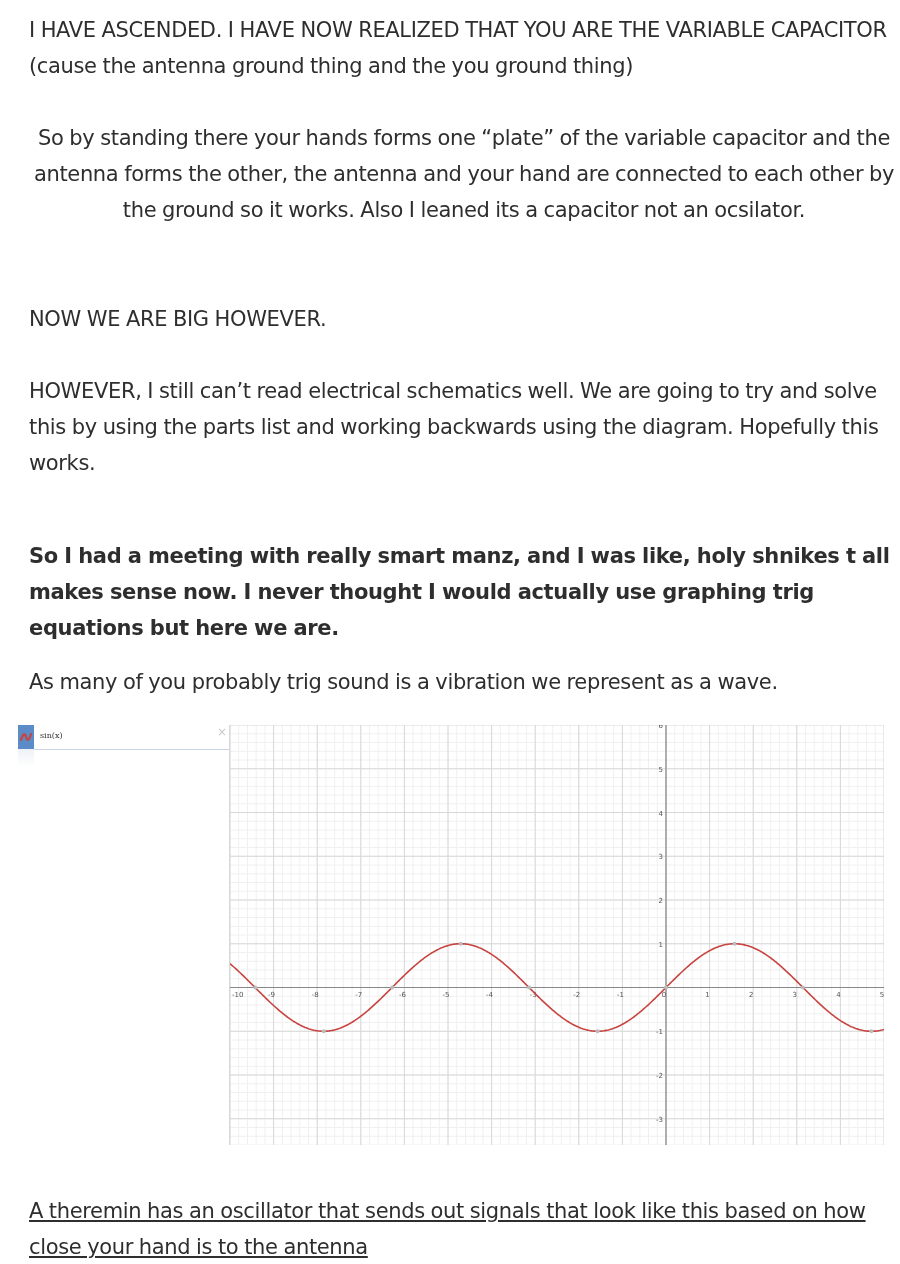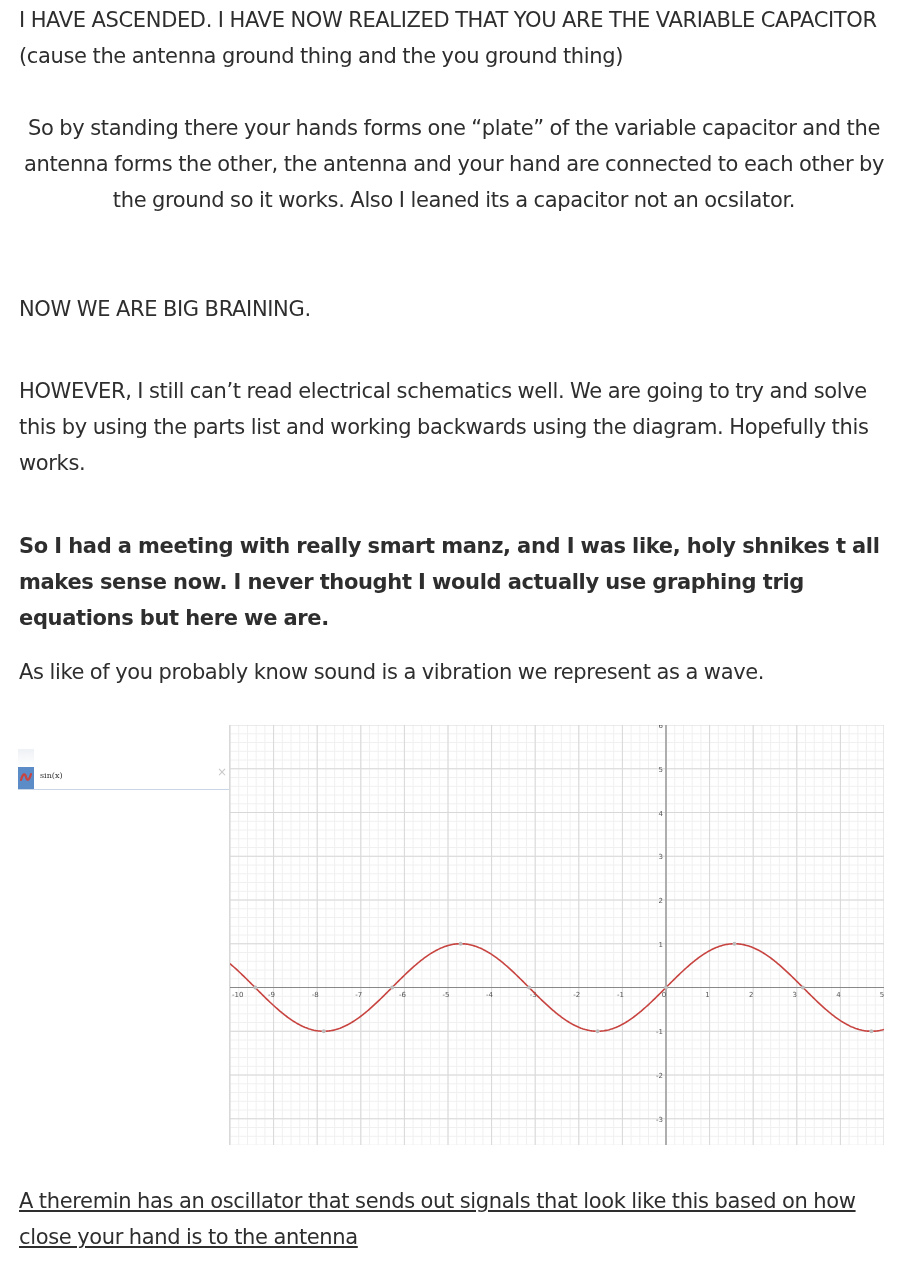--- a/index.html
+++ b/index.html
@@ -3,35 +3,35 @@
 <meta charset="utf-8">
 <style>
   html, body { margin: 0; padding: 0; background: #ffffff; }
   body {
     width: 900px; height: 1264px; overflow: hidden; position: relative;
     font-family: "DejaVu Sans", sans-serif;
     color: #2e2e2e;
   }
   .para {
     position: absolute; left: 19px; width: 870px;
-    font-size: 21px; line-height: 36px; margin: 0;
+    font-size: 21px; line-height: 36px; margin: 10px;
     letter-spacing: -0.35px;
     word-spacing: -0.5px;
   }
   .p1 { top: 2px; }
   .p2 { top: 110px; text-align: center; }
   .p3 { top: 291px; }
-  .p4 { top: 373px; }
+  .p4 { top: 363px; }
   .p5 { top: 528px; font-weight: bold; }
   .p6 { top: 654px; }
   .p7 { top: 1183px; text-decoration: underline; }
 
   .expr-panel {
     position: absolute; left: 18px; top: 725px; width: 211px; height: 24px;
-    border-bottom: 1px solid #c9d6e8; background: #fff; margin-top: 40px;
+    border-bottom: 1px solid #c9d6e8; background: #fff;
   }
   .expr-icon {
     position: absolute; left: 0; top: 0; width: 16px; height: 24px;
     background: #5b8cc8; display: flex; align-items: center; justify-content: center;
   }
   .expr-icon-bottom {
     position: absolute; left: 18px; top: 749px; width: 16px; height: 18px;
     background: linear-gradient(#eef1f5, #ffffff);
   }
   .expr-text {
@@ -48,24 +48,24 @@
     background: #fff; border-left: 1px solid #d9d9d9;
   }
   .graph svg { display: block; }
   .tick { font-family: "DejaVu Sans", sans-serif; font-size: 7px; fill: #555; }
 </style>
 </head>
 <body>
 
 <p class="para p1">I HAVE ASCENDED. I HAVE NOW REALIZED THAT YOU ARE THE VARIABLE CAPACITOR (cause the antenna ground thing and the you ground thing)</p>
 <p class="para p2">So by standing there your hands forms one “plate” of the variable capacitor and the antenna forms the other, the antenna and your hand are connected to each other by the ground so it works. Also I leaned its a capacitor not an ocsilator.</p>
-<p class="para p3">NOW WE ARE BIG BRAINING.</p>
+<p class="para p3">NOW WE ARE BIG HOWEVER.</p>
 <p class="para p4">HOWEVER, I still can’t read electrical schematics well. We are going to try and solve this by using the parts list and working backwards using the diagram. Hopefully this works.</p>
 <p class="para p5">So I had a meeting with really smart manz, and I was like, holy shnikes t all makes sense now. I never thought I would actually use graphing trig equations but here we are.</p>
-<p class="para p6">As like of you probably know sound is a vibration we represent as a wave.</p>
+<p class="para p6">As many of you probably trig sound is a vibration we represent as a wave.</p>
 
 <div class="expr-panel">
   <div class="expr-icon">
     <svg width="12" height="10" viewBox="0 0 12 10">
       <path d="M1 8 C3 1, 5 1, 6 5 S9 9, 11 2" stroke="#c74440" stroke-width="2.2" fill="none" stroke-linecap="round"></path>
     </svg>
   </div>
   <span class="expr-text">sin(x)</span>
   <span class="expr-close">×</span>
 </div>

